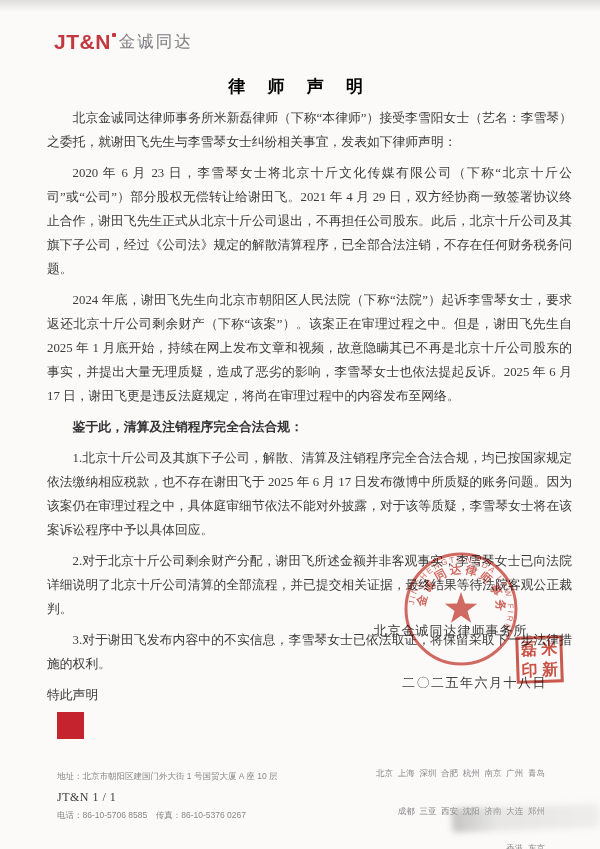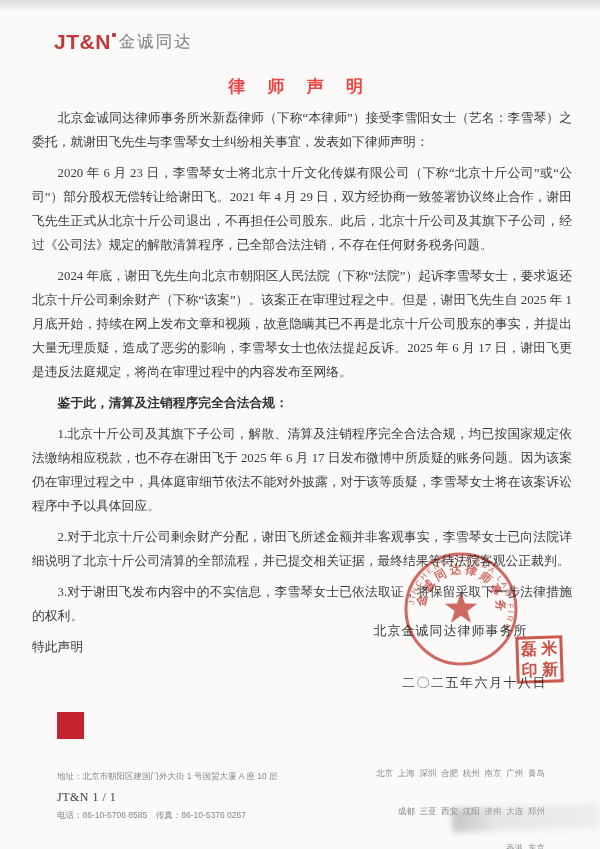--- a/index.html
+++ b/index.html
@@ -31,29 +31,29 @@
     border-radius: 1px; vertical-align: top; margin: 3px 3px 0 1px;
   }
   .logo-cjk {
     font-size: 16.5px; color: #7d7e82; letter-spacing: 2px;
     position: relative; top: -2px;
   }
   
   .doc-title {
     position: absolute; top: 75px; left: 0; width: 100%;
     text-align: center; font-size: 17px; font-weight: 700;
-    letter-spacing: 9px; color: #ef4444;
+    letter-spacing: 9px; color: #000000;
   }
   
   .content {
     position: absolute; left: 31px; top: 106px; width: 541px;
     font-size: 12.8px; line-height: 24px; color: #3b3b3d;
     text-align: justify;
   }
-  .content p { margin: 0 0 7px 1px; text-indent: 2em; }
+  .content p { margin: 0 0 7px 16px; text-indent: 2em; }
   .content p.notice { font-weight: 700; color: #333335; }
   .content p.closing { text-indent: 0; }
   
   .sig {
     position: absolute; top: 616px; right: 53px;
     text-align: center; font-size: 13px; color: #3b3b3d; line-height: 30px;
   }
   .sig .sig-firm { letter-spacing: 1px; }
   .sig .sig-lawyer { letter-spacing: 1px; }
   .sig .sig-date { margin-top: 22px; letter-spacing: 1.5px; margin-left: 48px; }

